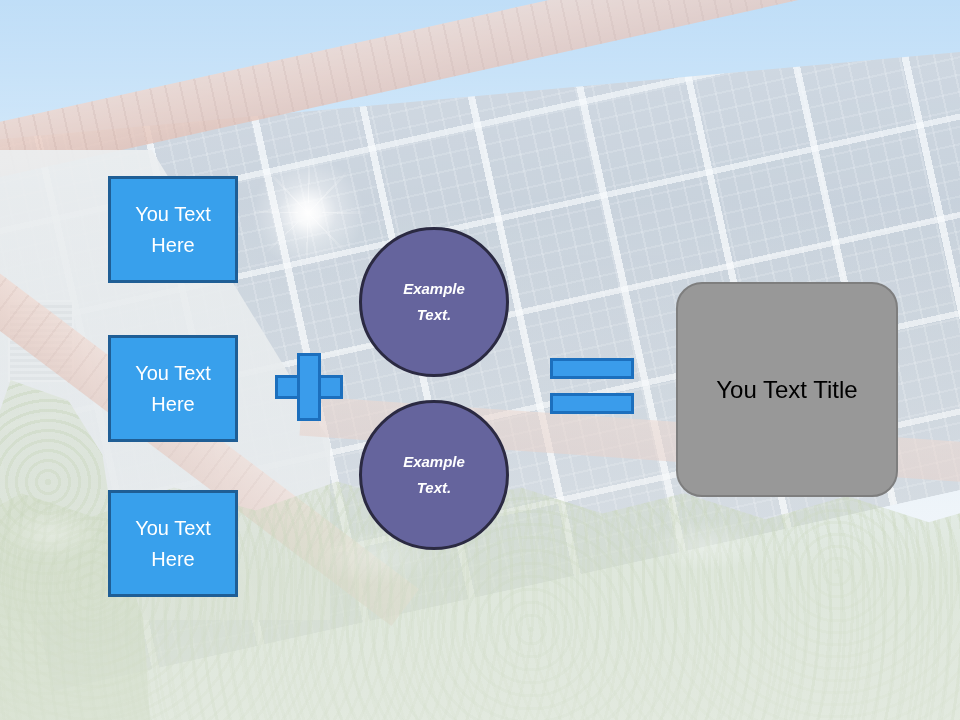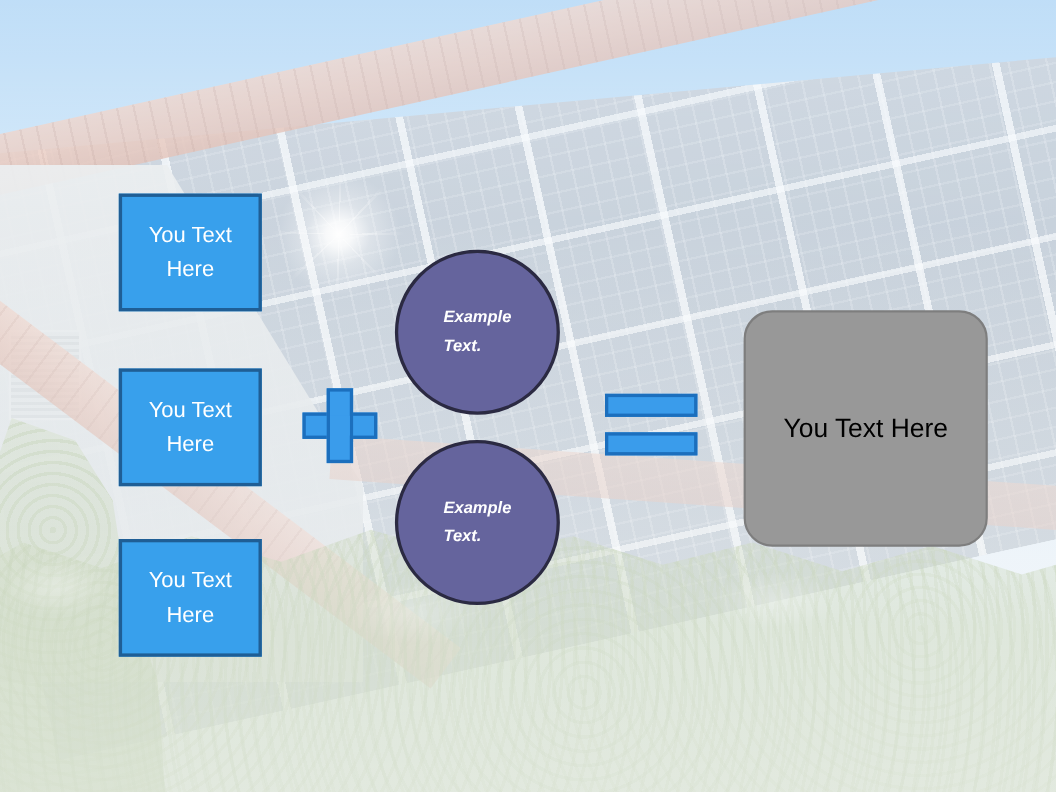--- a/index.html
+++ b/index.html
@@ -193,21 +193,21 @@
   .circle {
     position: absolute;
     width: 150px; height: 150px;
     border-radius: 50%;
     background: #65649D;
     border: 3px solid #2b2a42;
     box-sizing: border-box;
     display: flex;
     align-items: center;
     justify-content: center;
-    text-align: left;
+    text-align: center;
     color: #ffffff;
     font-size: 15px;
     font-weight: bold;
     font-style: italic;
     line-height: 1.75;
   }
   #circle1 { left: 359px; top: 227px; }
   #circle2 { left: 359px; top: 400px; }
 
   .gray-box {
@@ -294,16 +294,16 @@
   <div class="circle" id="circle2">
     <span>Example<br>Text.</span>
   </div>
 
   <div class="equals">
     <span class="bar1"></span>
     <span class="bar2"></span>
   </div>
 
   <div class="gray-box">
-    <span>You Text Here</span>
+    <span>You Text Title</span>
   </div>
 
 </div>
 
 </body></html>

